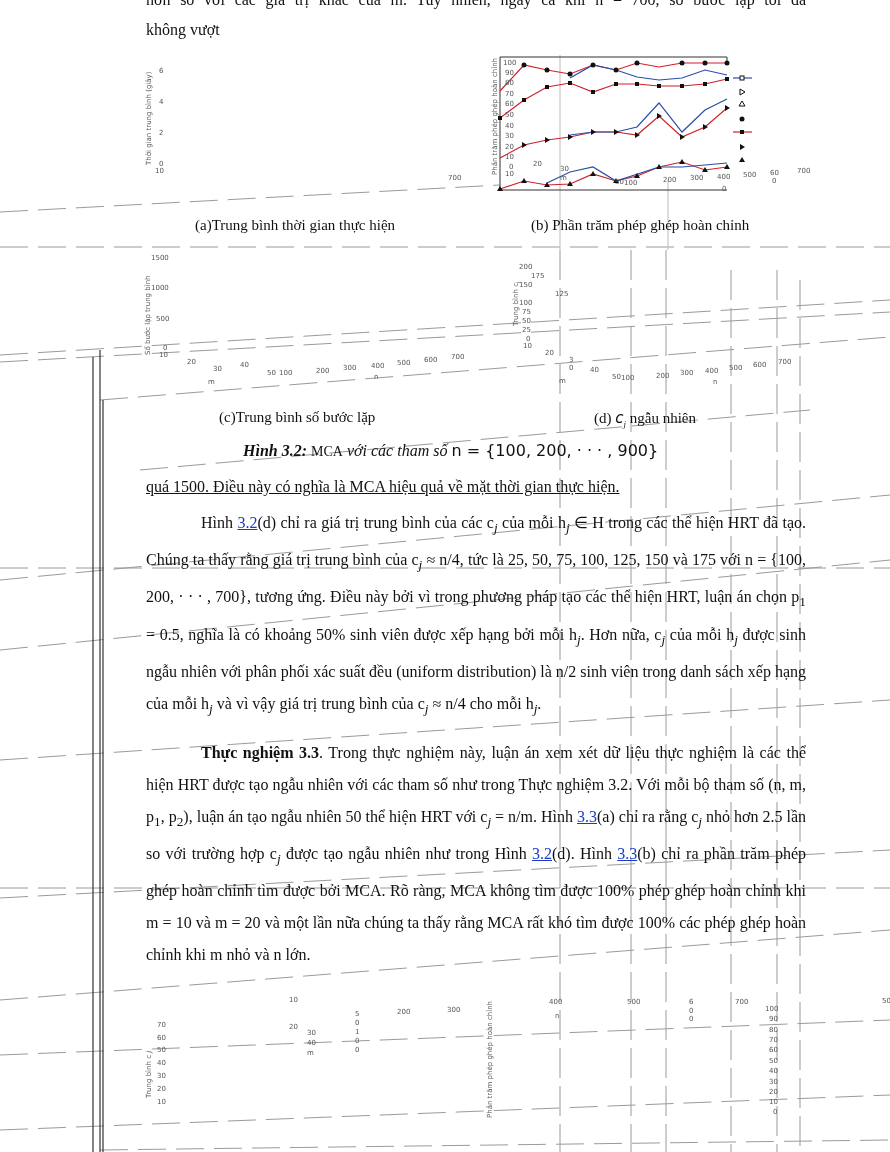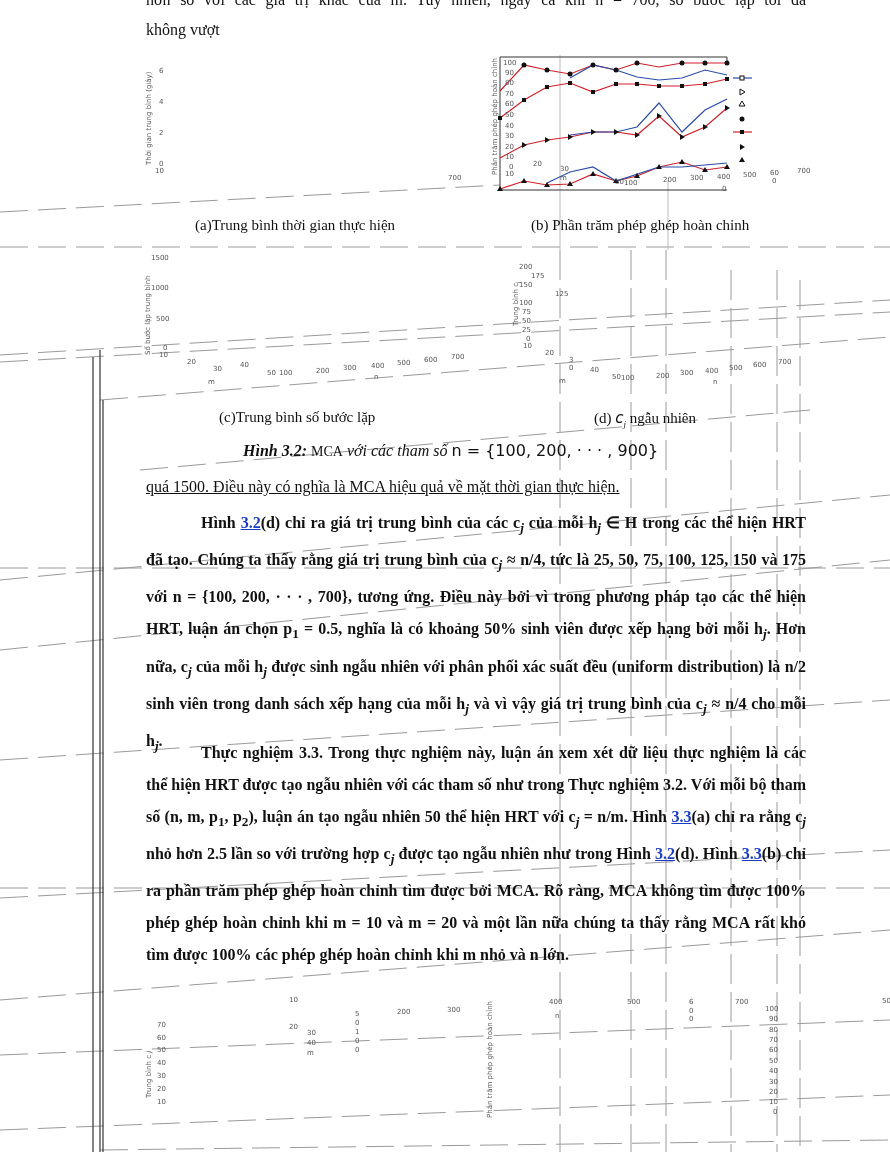--- a/index.html
+++ b/index.html
@@ -1,20 +1,20 @@
 <!DOCTYPE html>
 <html><head>
 <meta charset="utf-8">
 <style>
   html,body{margin:0;padding:0;background:#fff;}
   body{width:890px;height:1152px;position:relative;overflow:hidden;font-family:"Liberation Serif",serif;color:#111;}
   .para{position:absolute;left:146px;width:660px;font-size:16px;line-height:32px;text-align:justify;}
   .line{position:absolute;left:146px;width:660px;font-size:16px;white-space:nowrap;}
   .just{text-align:justify;text-align-last:justify;}
-  .indent{text-indent:55px;font-weight:bold;}
+  .indent{text-indent:55px;}
   .sans{font-family:"DejaVu Sans",sans-serif;}
   .link{color:#1a3cc4;text-decoration:underline;}
   .tick{position:absolute;font-family:"DejaVu Sans",sans-serif;font-size:7px;color:#555;white-space:nowrap;}
   .vlabel{position:absolute;font-family:"DejaVu Sans",sans-serif;font-size:7px;color:#555;transform:rotate(-90deg);transform-origin:left top;white-space:nowrap;}
   .caption{position:absolute;font-size:15px;white-space:nowrap;}
   svg.overlay{position:absolute;left:0;top:0;pointer-events:none;}
 </style>
 </head>
 <body>
 

